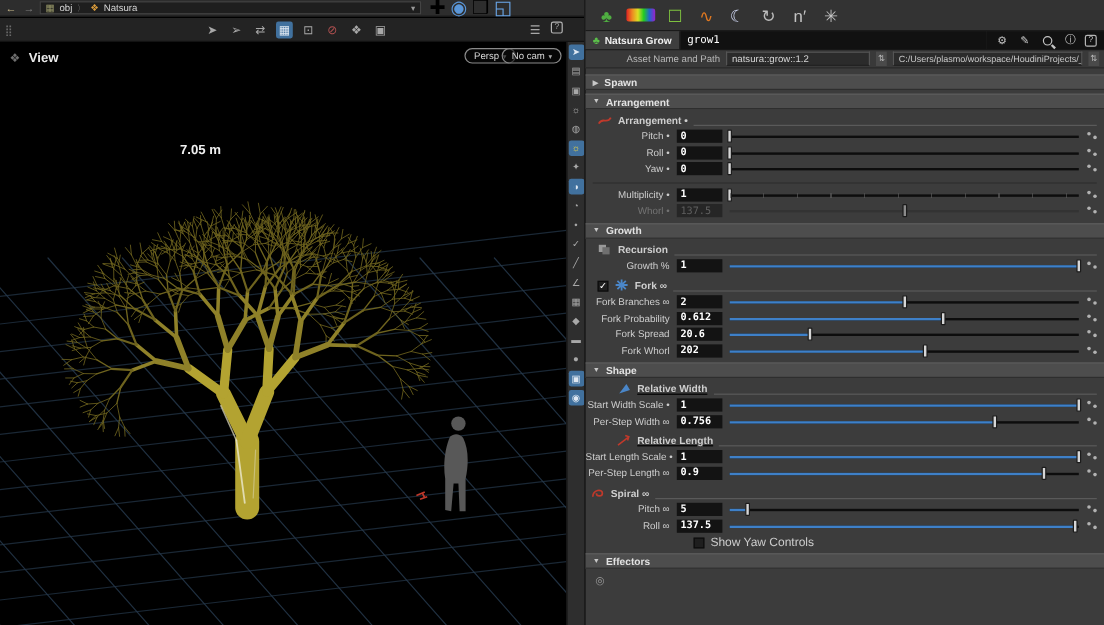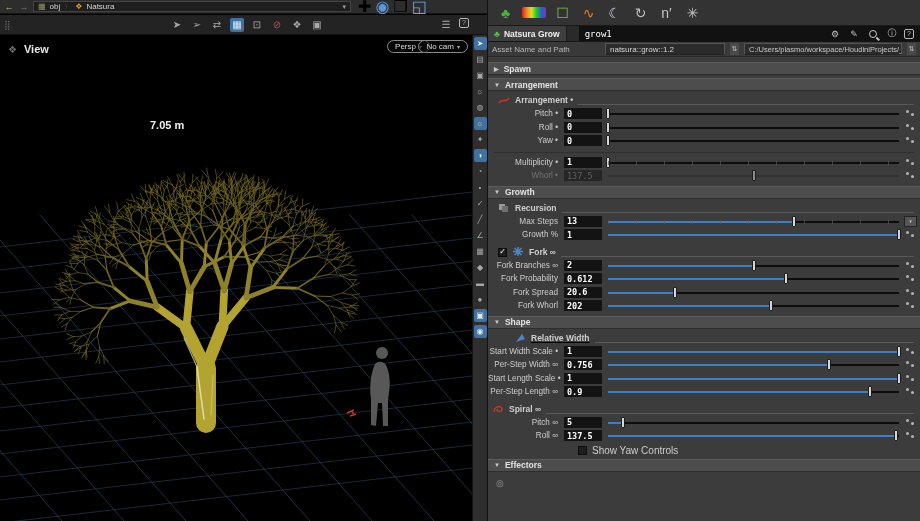--- a/index.html
+++ b/index.html
@@ -55,32 +55,32 @@
     border-bottom:1px solid #1a1a1a; }
   .shelf .icn { width:19px; height:19px; font-size:14px; }
   .shelf .icn.grad { width:24px; height:11px; border-radius:2px;
     background:linear-gradient(90deg,#d22,#e82,#dd2,#2c2,#26c,#92c); }
   .tabrow { height:16px; background:#2a2a2a; display:flex; align-items:center; border-bottom:1px solid #161616; }
   .nodetab { height:100%; background:#3e3e3e; display:flex; align-items:center; gap:4px; padding:0 6px;
     border-right:1px solid #1a1a1a; }
   .nodetab .ticon { color:#5bbf4a; font-size:9px; }
   .nodetab .tlabel { color:#f0f0f0; font-size:8.5px; font-weight:bold; white-space:nowrap; }
   .namefield { flex:1; height:100%; background:#111; color:#fff; font-family:"DejaVu Sans Mono", monospace;
-    font-size:9px; display:flex; align-items:center; padding-left:6px;margin-left:12px; }
+    font-size:9px; display:flex; align-items:center; padding-left:6px; }
   .tabicons { display:flex; gap:5px; padding:0 6px; background:#111; height:100%; align-items:center; }
   .tabicons .icn { font-size:9px; color:#c4c4c4; }
   .circ { border:1px solid #b5b5b5; border-radius:50%; width:10px !important; height:10px !important; font-size:7px !important; }
   .mag { position:relative; }
   .mag::before { content:""; width:6px; height:6px; border:1.4px solid #c4c4c4; border-radius:50%;
     display:block; }
   .mag::after { content:""; position:absolute; width:4px; height:1.5px; background:#c4c4c4;
     right:0px; bottom:1px; transform:rotate(45deg); }
   .assetrow { height:15px; background:#393939; display:flex; align-items:center; gap:5px; padding:0 4px;
     border-bottom:1px solid #2a2a2a; }
-  .assetrow .alabel { font-size:8px; color:#b8b8b8; width:108px; }
+  .assetrow .alabel { font-size:8px; color:#b8b8b8; width:108px;text-align:right; }
   .selbox { width:120px; height:12px; background:#2b2b2b; border:1px solid #555; border-bottom-color:#222;
     color:#d6d6d6; font-size:8px; display:flex; align-items:center; padding:0 4px; }
   .spin { width:9px; height:12px; background:#4a4a4a; color:#bbb; font-size:7px; display:flex;
     align-items:center; justify-content:center; }
   .pathbox { flex:1; height:12px; background:#2b2b2b; border:1px solid #555; border-bottom-color:#222;
     color:#c9c9c9; font-size:7.5px; display:flex; align-items:center; padding:0 4px;
     white-space:nowrap; overflow:hidden; }
 
   .params { padding-top:2px; }
   .sechdr { height:13px; background:#4d4d4d; border-top:1px solid #5c5c5c; border-bottom:1px solid #2e2e2e;
@@ -1370,30 +1370,20 @@
           <svg width="12" height="10">
             <rect x="1" y="1" width="6" height="6" fill="#9a9a9a"></rect>
             <rect x="4" y="3" width="6" height="6" fill="#6f6f6f"></rect>
           </svg>
         </span>
       <span class="glabel">Recursion</span>
         <i class="rule"></i>
     </div>
 
     <div class="prow">
-      <span class="plabel">Max Steps</span>
-      <span class="pfield">13</span>
-      <div class="pslider ticks" style="--p: 64%;">
-          <i class="ptrack"></i>
-          <i class="pfill"></i>
-          <i class="phandle"></i>
-        </div>
-      <span class="dd">▾</span>
-    </div>
-    <div class="prow">
       <span class="plabel">Growth %</span>
       <span class="pfield">1</span>
       <div class="pslider" style="--p: 100%;">
           <i class="ptrack"></i>
           <i class="pfill"></i>
           <i class="phandle"></i>
         </div>
       <span class="ladder"></span>
     </div>
 
@@ -1479,20 +1469,29 @@
       <span class="plabel">Per-Step Width ∞</span>
       <span class="pfield">0.756</span>
       <div class="pslider" style="--p: 76%;">
           <i class="ptrack"></i>
           <i class="pfill"></i>
           <i class="phandle"></i>
         </div>
       <span class="ladder"></span>
     </div>
 
+    <div class="ghdr sub">
+      <span class="gicon">
+          <svg width="12" height="10">
+            <path d="M1 9 L10 2 M7 1 L10 2 L9 5" stroke="#c0392b" stroke-width="1.3" fill="none"></path>
+          </svg>
+        </span>
+      <span class="glabel">Relative Length</span>
+        <i class="rule"></i>
+    </div>
     <div class="prow">
       <span class="plabel">Start Length Scale •</span>
       <span class="pfield">1</span>
       <div class="pslider" style="--p: 100%;">
           <i class="ptrack"></i>
           <i class="pfill"></i>
           <i class="phandle"></i>
         </div>
       <span class="ladder"></span>
     </div>

